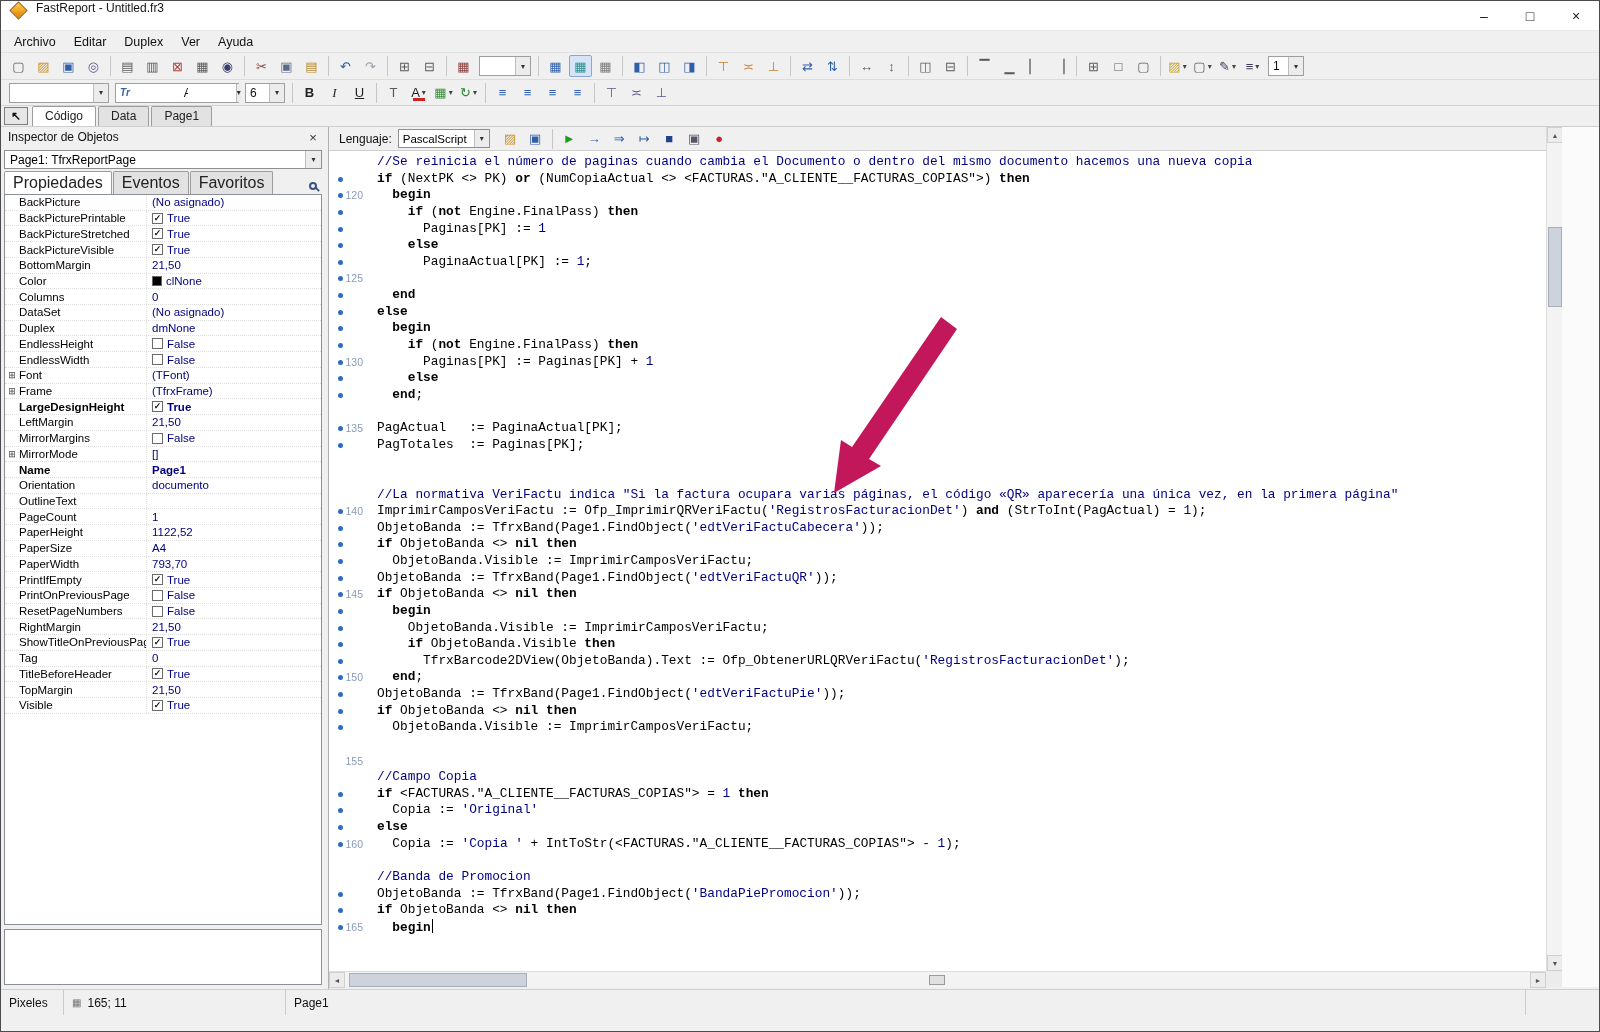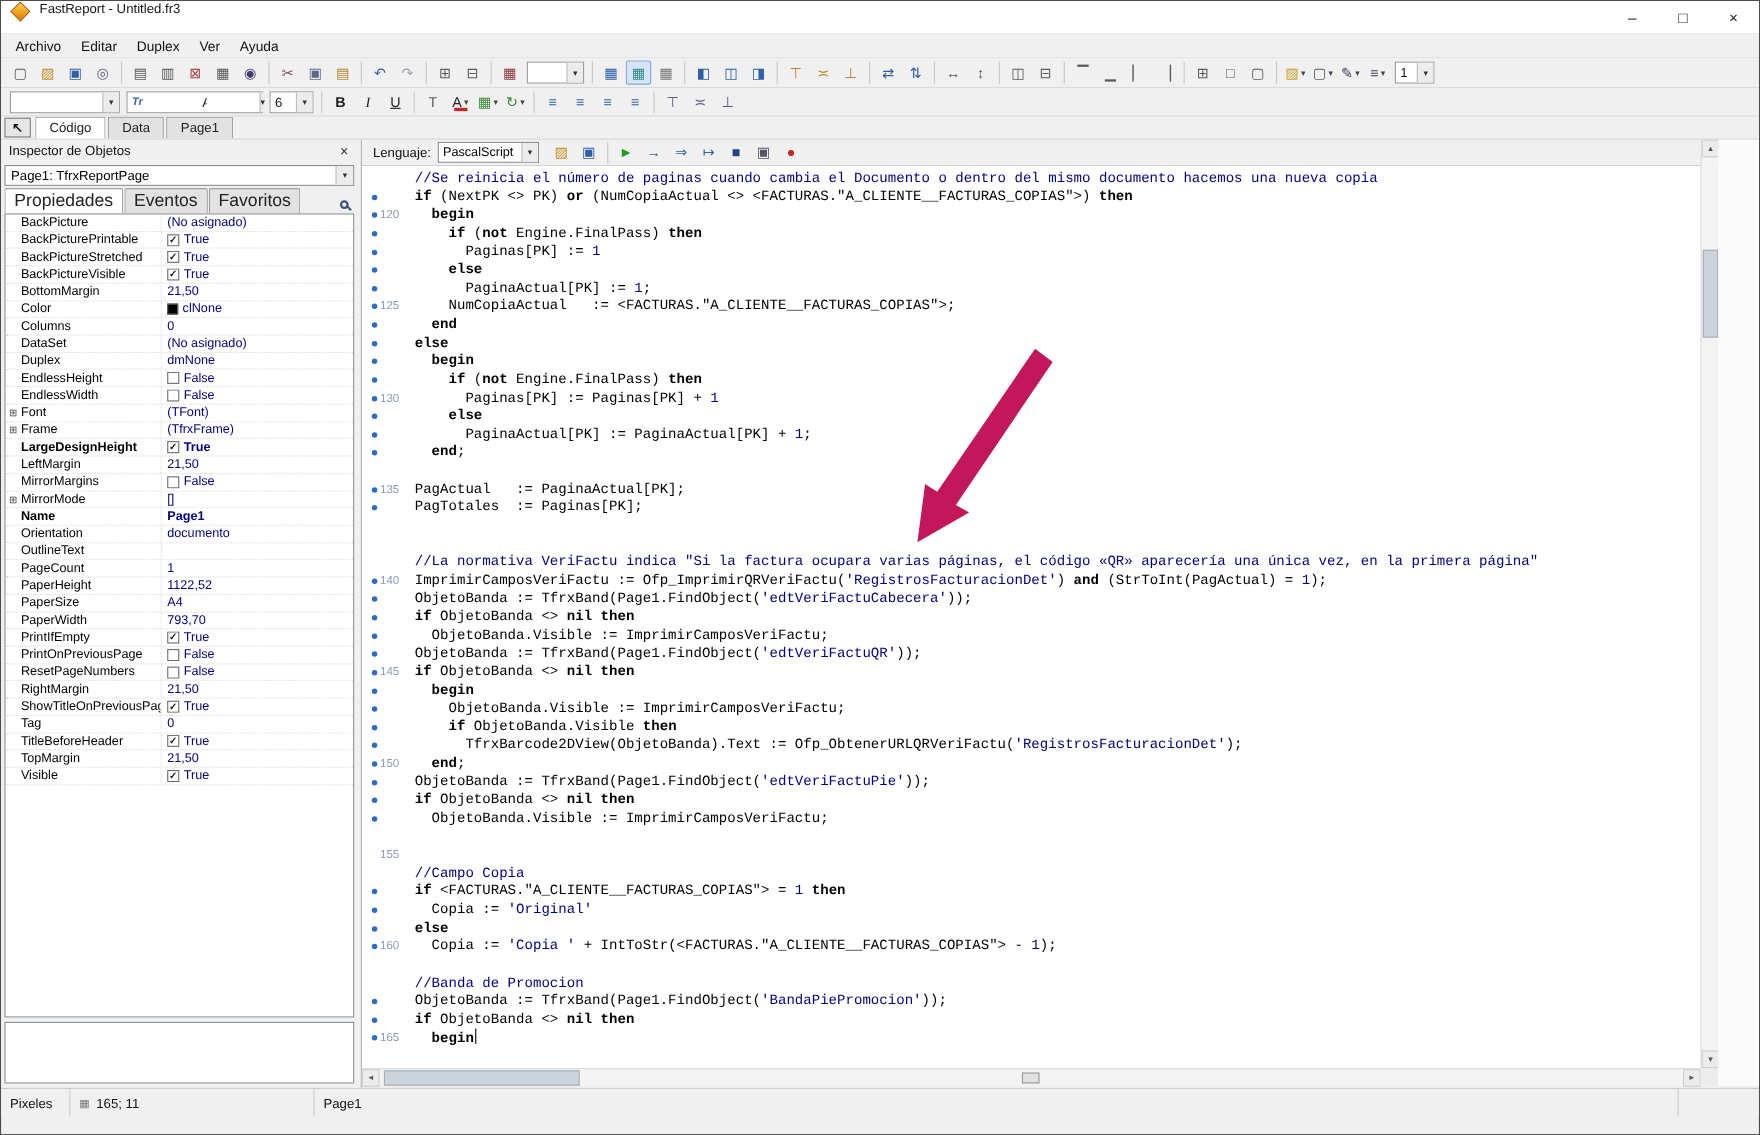--- a/index.html
+++ b/index.html
@@ -673,28 +673,27 @@
   </div>
 
   <div id="code-wrap">
       <div class="cline"><span class="gut"></span><span class="ctext"><span class="cm">//Se reinicia el número de paginas cuando cambia el Documento o dentro del mismo documento hacemos una nueva copia</span></span></div>
       <div class="cline"><span class="gut"><span class="gdot" style="background: rgb(46, 107, 196);"></span></span><span class="ctext"><span class="kw">if</span><span class="pl"> (NextPK &lt;&gt; PK) </span><span class="kw">or</span><span class="pl"> (NumCopiaActual &lt;&gt; &lt;FACTURAS."A_CLIENTE__FACTURAS_COPIAS"&gt;) </span><span class="kw">then</span></span></div>
       <div class="cline"><span class="gut"><span class="gdot" style="background: rgb(46, 107, 196);"></span><span class="gnum">120</span></span><span class="ctext"><span class="pl">  </span><span class="kw">begin</span></span></div>
       <div class="cline"><span class="gut"><span class="gdot" style="background: rgb(46, 107, 196);"></span></span><span class="ctext"><span class="pl">    </span><span class="kw">if</span><span class="pl"> (</span><span class="kw">not</span><span class="pl"> Engine.FinalPass) </span><span class="kw">then</span></span></div>
       <div class="cline"><span class="gut"><span class="gdot" style="background: rgb(46, 107, 196);"></span></span><span class="ctext"><span class="pl">      Paginas[PK] := </span><span class="nu">1</span></span></div>
       <div class="cline"><span class="gut"><span class="gdot" style="background: rgb(46, 107, 196);"></span></span><span class="ctext"><span class="pl">    </span><span class="kw">else</span></span></div>
       <div class="cline"><span class="gut"><span class="gdot" style="background: rgb(46, 107, 196);"></span></span><span class="ctext"><span class="pl">      PaginaActual[PK] := </span><span class="nu">1</span><span class="pl">;</span></span></div>
-      <div class="cline"><span class="gut"><span class="gdot" style="background: rgb(46, 107, 196);"></span><span class="gnum">125</span></span><span class="ctext"><span class="pl">    NumCopiaActual   := &lt;FACTURAS."A_CLIENTE__FACTURAS_COPIAS"&gt;;</span></span></div>
+      <div class="cline"><span class="gut"><span class="gdot" style="background: rgb(46, 107, 196);"></span><span class="gnum">125</span></span></div>
       <div class="cline"><span class="gut"><span class="gdot" style="background: rgb(46, 107, 196);"></span></span><span class="ctext"><span class="pl">  </span><span class="kw">end</span></span></div>
       <div class="cline"><span class="gut"><span class="gdot" style="background: rgb(46, 107, 196);"></span></span><span class="ctext"><span class="kw">else</span></span></div>
       <div class="cline"><span class="gut"><span class="gdot" style="background: rgb(46, 107, 196);"></span></span><span class="ctext"><span class="pl">  </span><span class="kw">begin</span></span></div>
       <div class="cline"><span class="gut"><span class="gdot" style="background: rgb(46, 107, 196);"></span></span><span class="ctext"><span class="pl">    </span><span class="kw">if</span><span class="pl"> (</span><span class="kw">not</span><span class="pl"> Engine.FinalPass) </span><span class="kw">then</span></span></div>
       <div class="cline"><span class="gut"><span class="gdot" style="background: rgb(46, 107, 196);"></span><span class="gnum">130</span></span><span class="ctext"><span class="pl">      Paginas[PK] := Paginas[PK] + </span><span class="nu">1</span></span></div>
       <div class="cline"><span class="gut"><span class="gdot" style="background: rgb(46, 107, 196);"></span></span><span class="ctext"><span class="pl">    </span><span class="kw">else</span></span></div>
-      <div class="cline"><span class="gut"><span class="gdot" style="background: rgb(46, 107, 196);"></span></span><span class="ctext"><span class="pl">      PaginaActual[PK] := PaginaActual[PK] + </span><span class="nu">1</span><span class="pl">;</span></span></div>
       <div class="cline"><span class="gut"><span class="gdot" style="background: rgb(46, 107, 196);"></span></span><span class="ctext"><span class="pl">  </span><span class="kw">end</span><span class="pl">;</span></span></div>
       <div class="cline"><span class="gut"></span><span class="ctext"></span></div>
       <div class="cline"><span class="gut"><span class="gdot" style="background: rgb(46, 107, 196);"></span><span class="gnum">135</span></span><span class="ctext"><span class="pl">PagActual   := PaginaActual[PK];</span></span></div>
       <div class="cline"><span class="gut"><span class="gdot" style="background: rgb(46, 107, 196);"></span></span><span class="ctext"><span class="pl">PagTotales  := Paginas[PK];</span></span></div>
       <div class="cline"><span class="gut"></span><span class="ctext"></span></div>
       <div class="cline"><span class="gut"></span><span class="ctext"></span></div>
       <div class="cline"><span class="gut"></span><span class="ctext"><span class="cm">//La normativa VeriFactu indica "Si la factura ocupara varias páginas, el código «QR» aparecería una única vez, en la primera página"</span></span></div>
       <div class="cline"><span class="gut"><span class="gdot" style="background: rgb(46, 107, 196);"></span><span class="gnum">140</span></span><span class="ctext"><span class="pl">ImprimirCamposVeriFactu := Ofp_ImprimirQRVeriFactu(</span><span class="st">'RegistrosFacturacionDet'</span><span class="pl">) </span><span class="kw">and</span><span class="pl"> (StrToInt(PagActual) = </span><span class="nu">1</span><span class="pl">);</span></span></div>
       <div class="cline"><span class="gut"><span class="gdot" style="background: rgb(46, 107, 196);"></span></span><span class="ctext"><span class="pl">ObjetoBanda := TfrxBand(Page1.FindObject(</span><span class="st">'edtVeriFactuCabecera'</span><span class="pl">));</span></span></div>
       <div class="cline"><span class="gut"><span class="gdot" style="background: rgb(46, 107, 196);"></span></span><span class="ctext"><span class="kw">if</span><span class="pl"> ObjetoBanda &lt;&gt; </span><span class="kw">nil</span><span class="pl"> </span><span class="kw">then</span></span></div>

